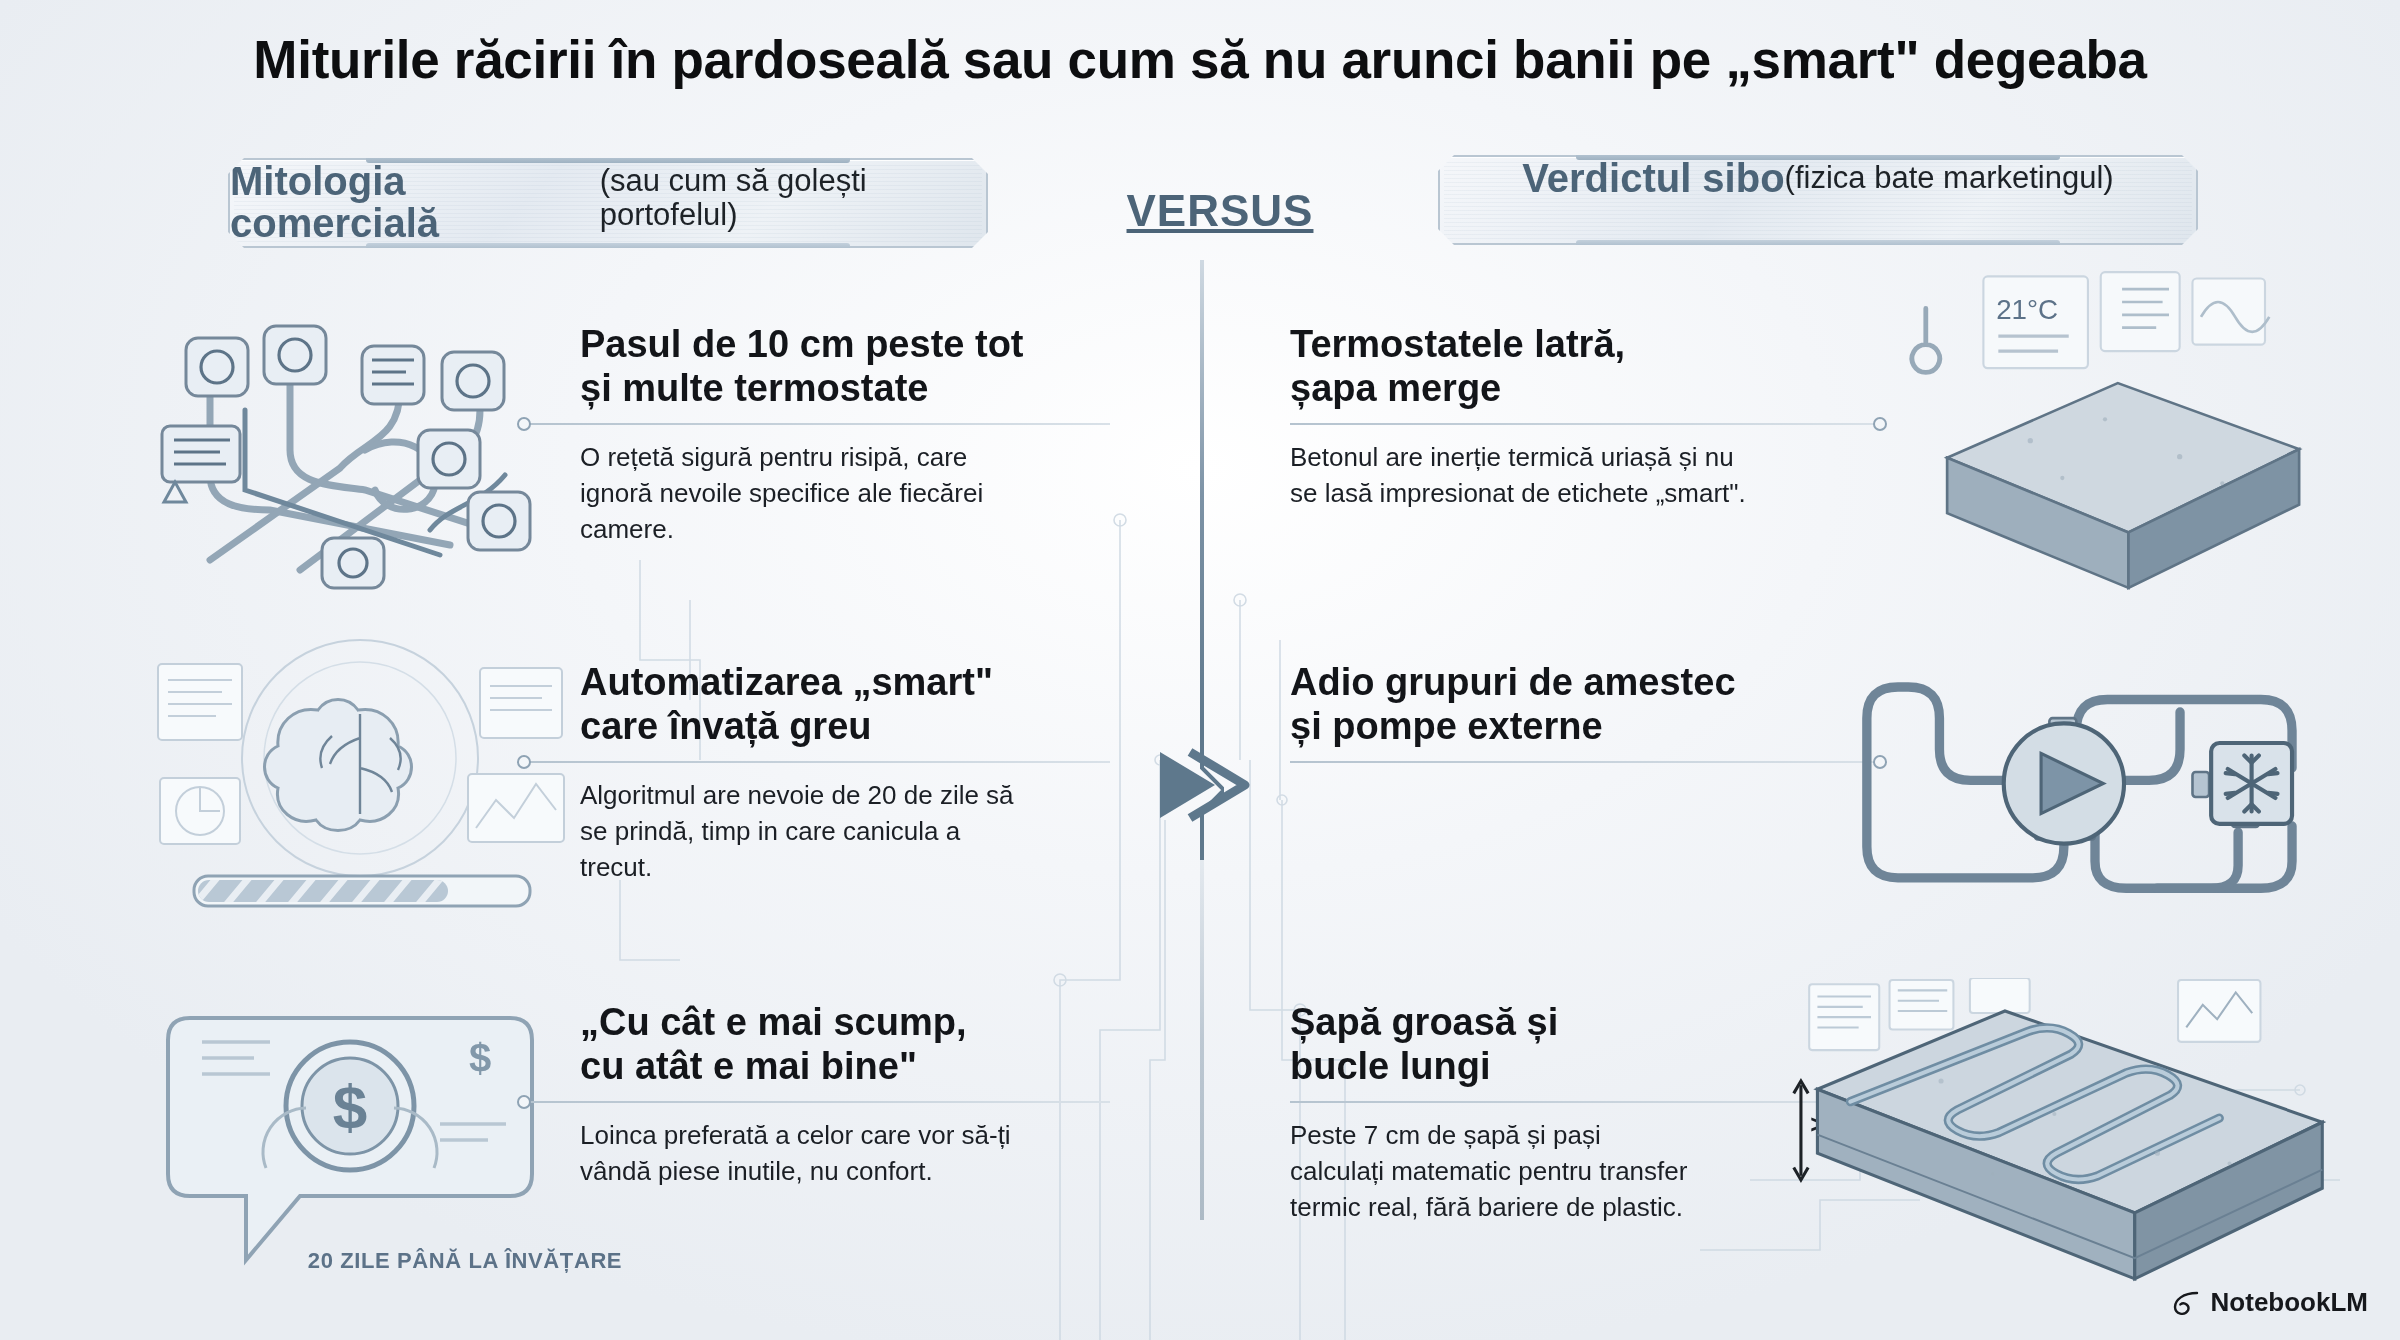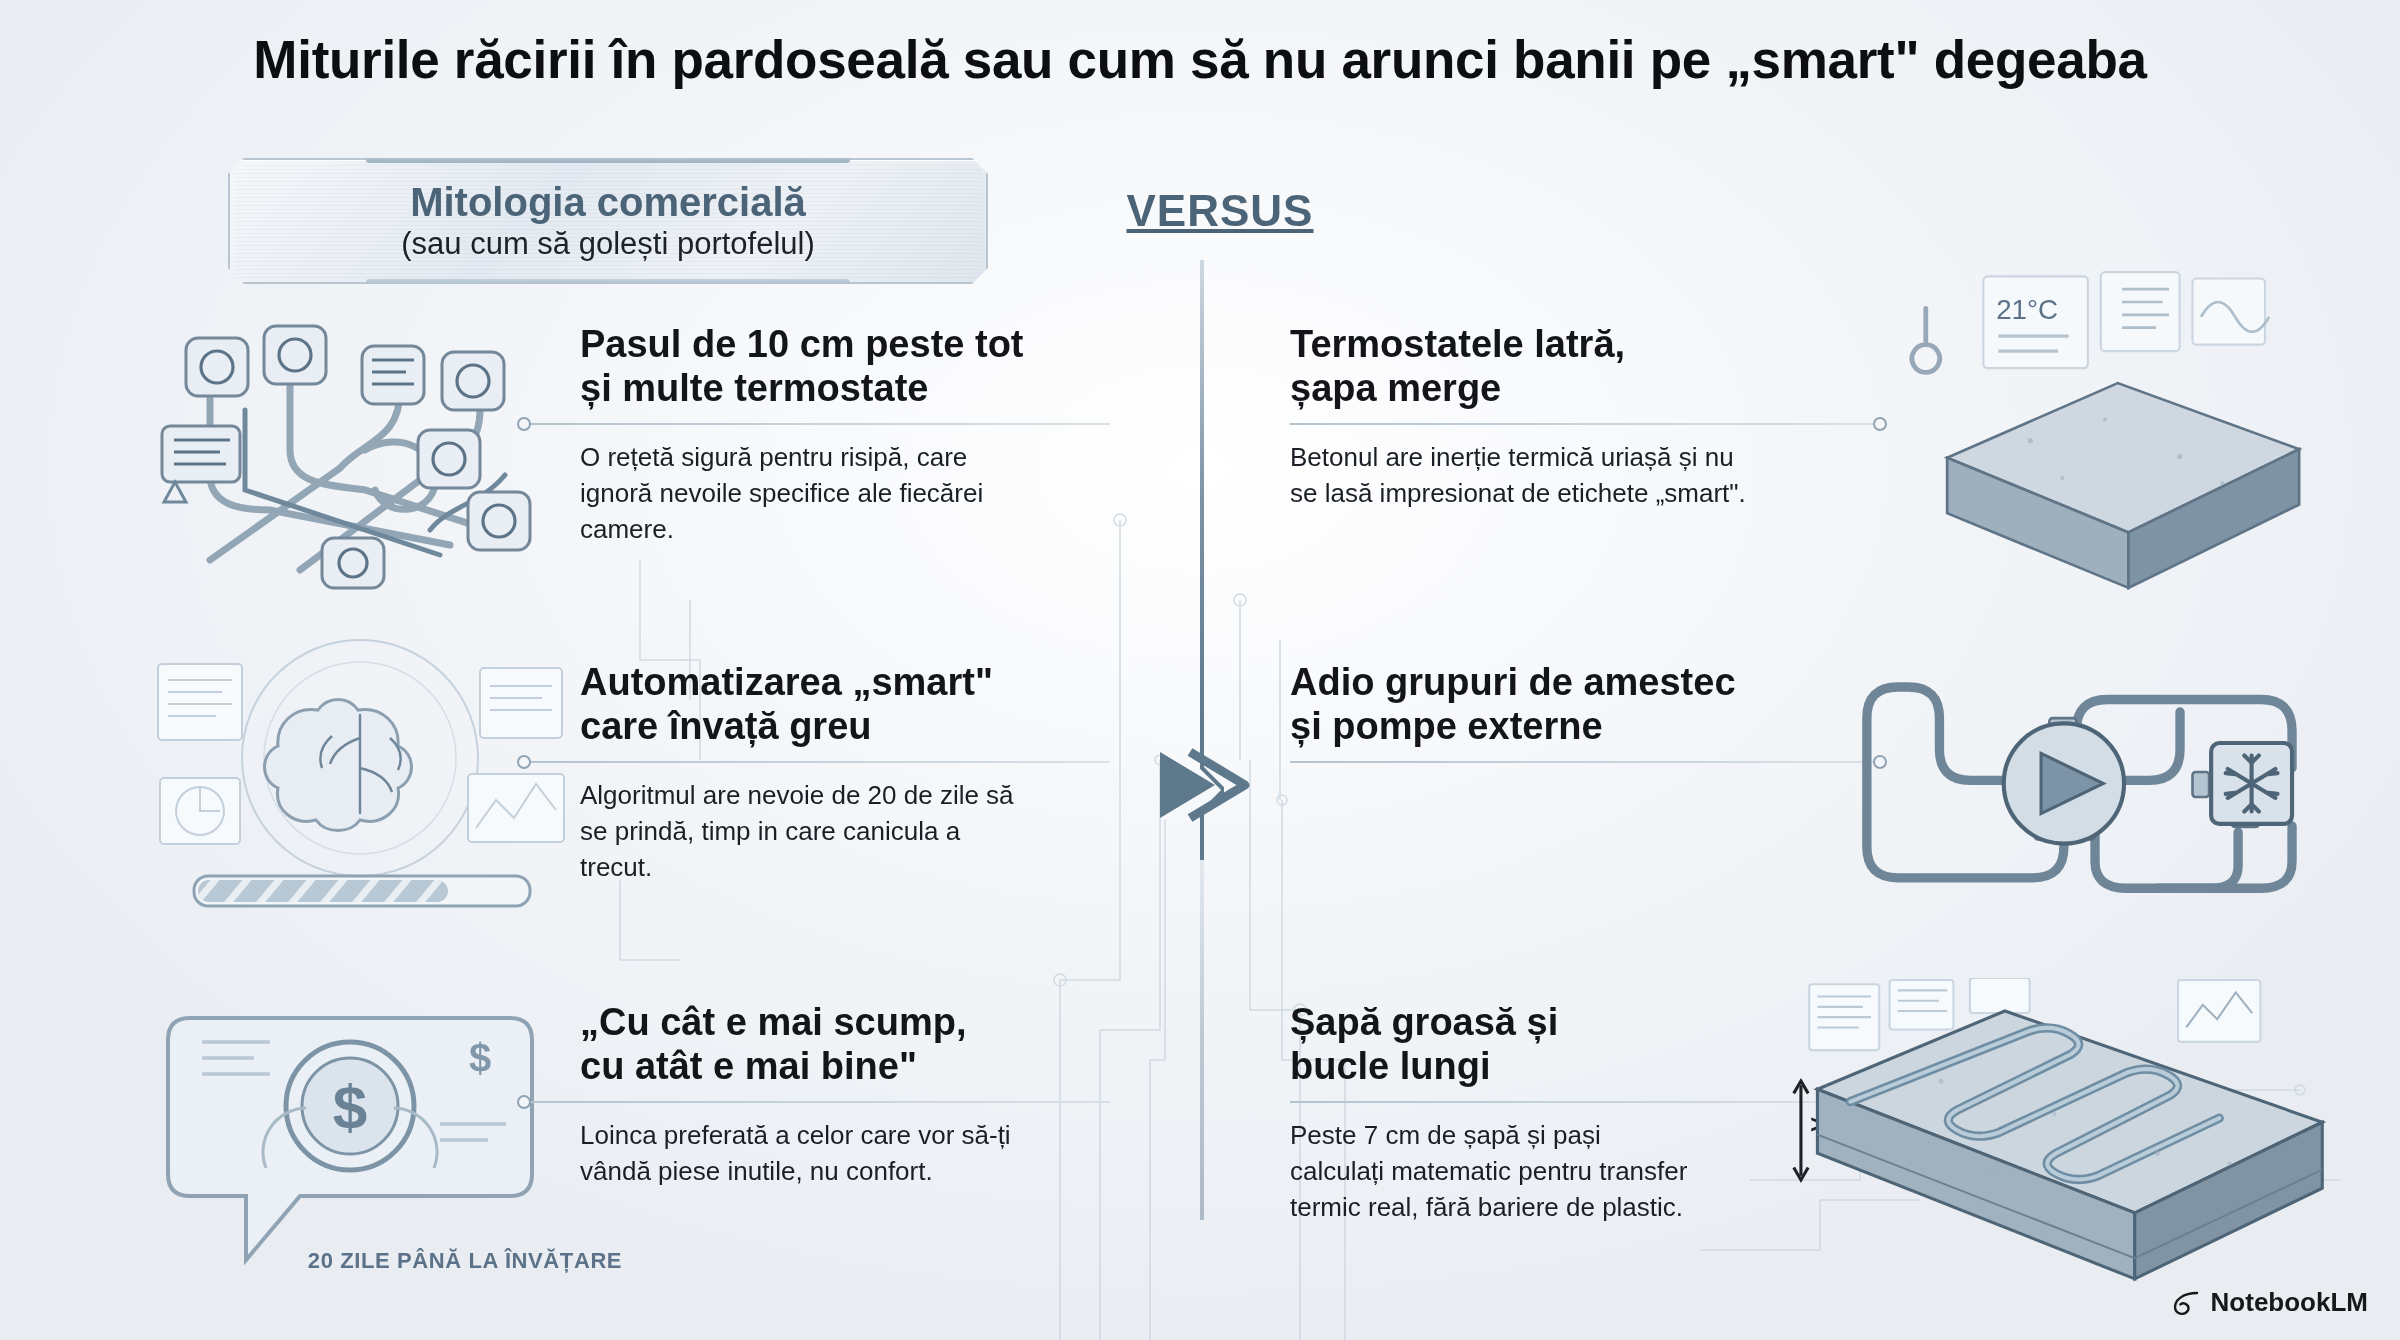--- a/index.html
+++ b/index.html
@@ -19,23 +19,23 @@
   .title {
     position: absolute; top: 30px; left: 0; width: 2400px;
     text-align: center;
     font-size: 53px; font-weight: 700; letter-spacing: -0.3px;
     color: #0d0e10;
     line-height: 1.15;
   }
   
   .badge {
     position: absolute;
-    height: 126px;
-    display: flex; flex-direction: column;
-    align-items: center; justify-content: center;
+    height: 90px;
+    display: flex; flex-direction: row;
+    justify-content: center;
     background: linear-gradient(135deg, #f5f7fa 0%, #e4eaf1 40%, #eef2f6 70%, #dfe6ed 100%);
     border: 2px solid #b9c6d2;
     box-shadow: 0 2px 10px rgba(90,110,130,.16), inset 0 1px 0 rgba(255,255,255,.9);
   }
   .badge::before, .badge::after {
     content:""; position:absolute; left:18%; right:18%; height:10px;
     background: linear-gradient(180deg,#c3d0dc,#9fb2c2);
     border-radius: 3px;
   }
   .badge::before { top:-7px; }
@@ -155,20 +155,25 @@
   <h1 class="title">Miturile răcirii în pardoseală sau cum să nu arunci banii pe „smart" degeaba</h1>
 
   <div class="badge" id="badge-left">
     <div class="scan"></div>
     <div class="badge-title">Mitologia comercială</div>
     <div class="badge-sub">(sau cum să golești portofelul)</div>
   </div>
 
   <div class="versus">VERSUS</div>
 
+  <div class="badge" id="badge-right">
+    <div class="scan"></div>
+    <div class="badge-title">Verdictul sibo</div>
+    <div class="badge-sub">(fizica bate marketingul)</div>
+  </div>
 
   <div class="row" id="row-1">
 
     <div class="cell cell-left">
       <svg class="art" viewBox="0 0 420 300">
         <g fill="none" stroke="#93a6b6" stroke-width="7" stroke-linecap="round">
           <path d="M60 95 V185 C60 215 90 220 120 220 L300 255"></path>
           <path d="M140 90 V160 C140 195 180 195 215 200 L370 250"></path>
           <path d="M250 100 C250 150 215 150 190 178 L60 270"></path>
           <path d="M330 120 C330 170 290 165 270 190 L150 280"></path>

